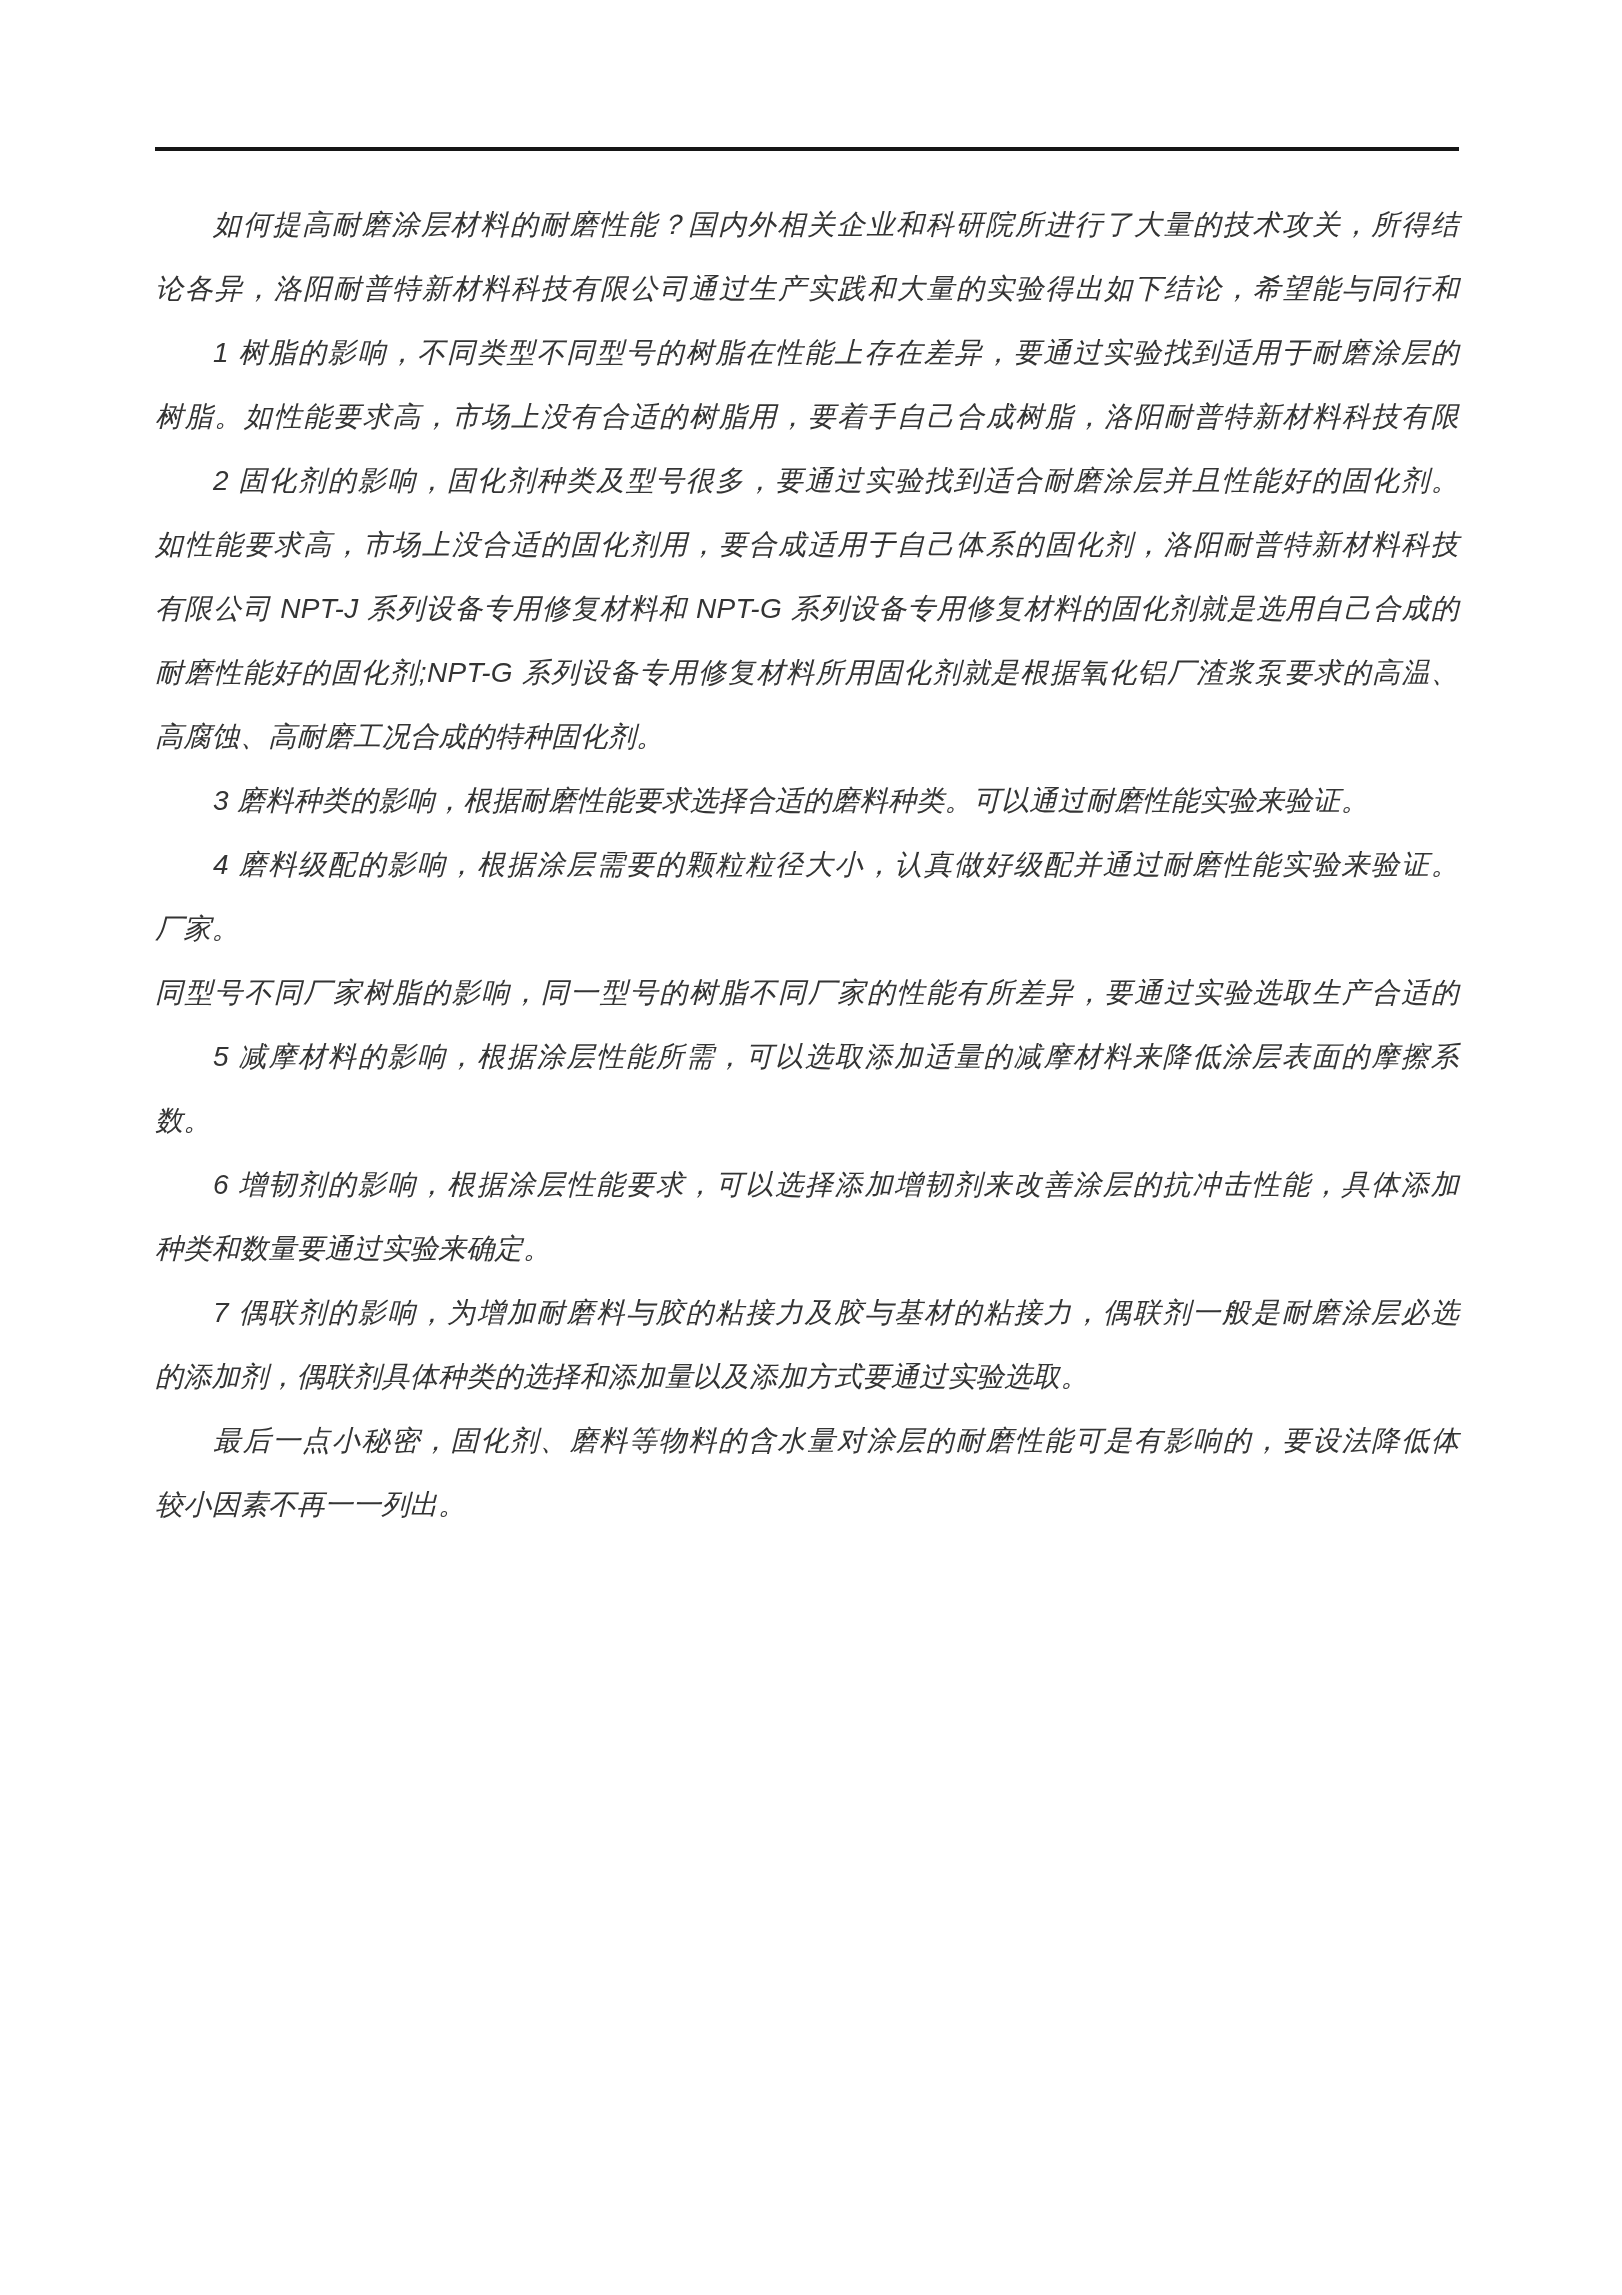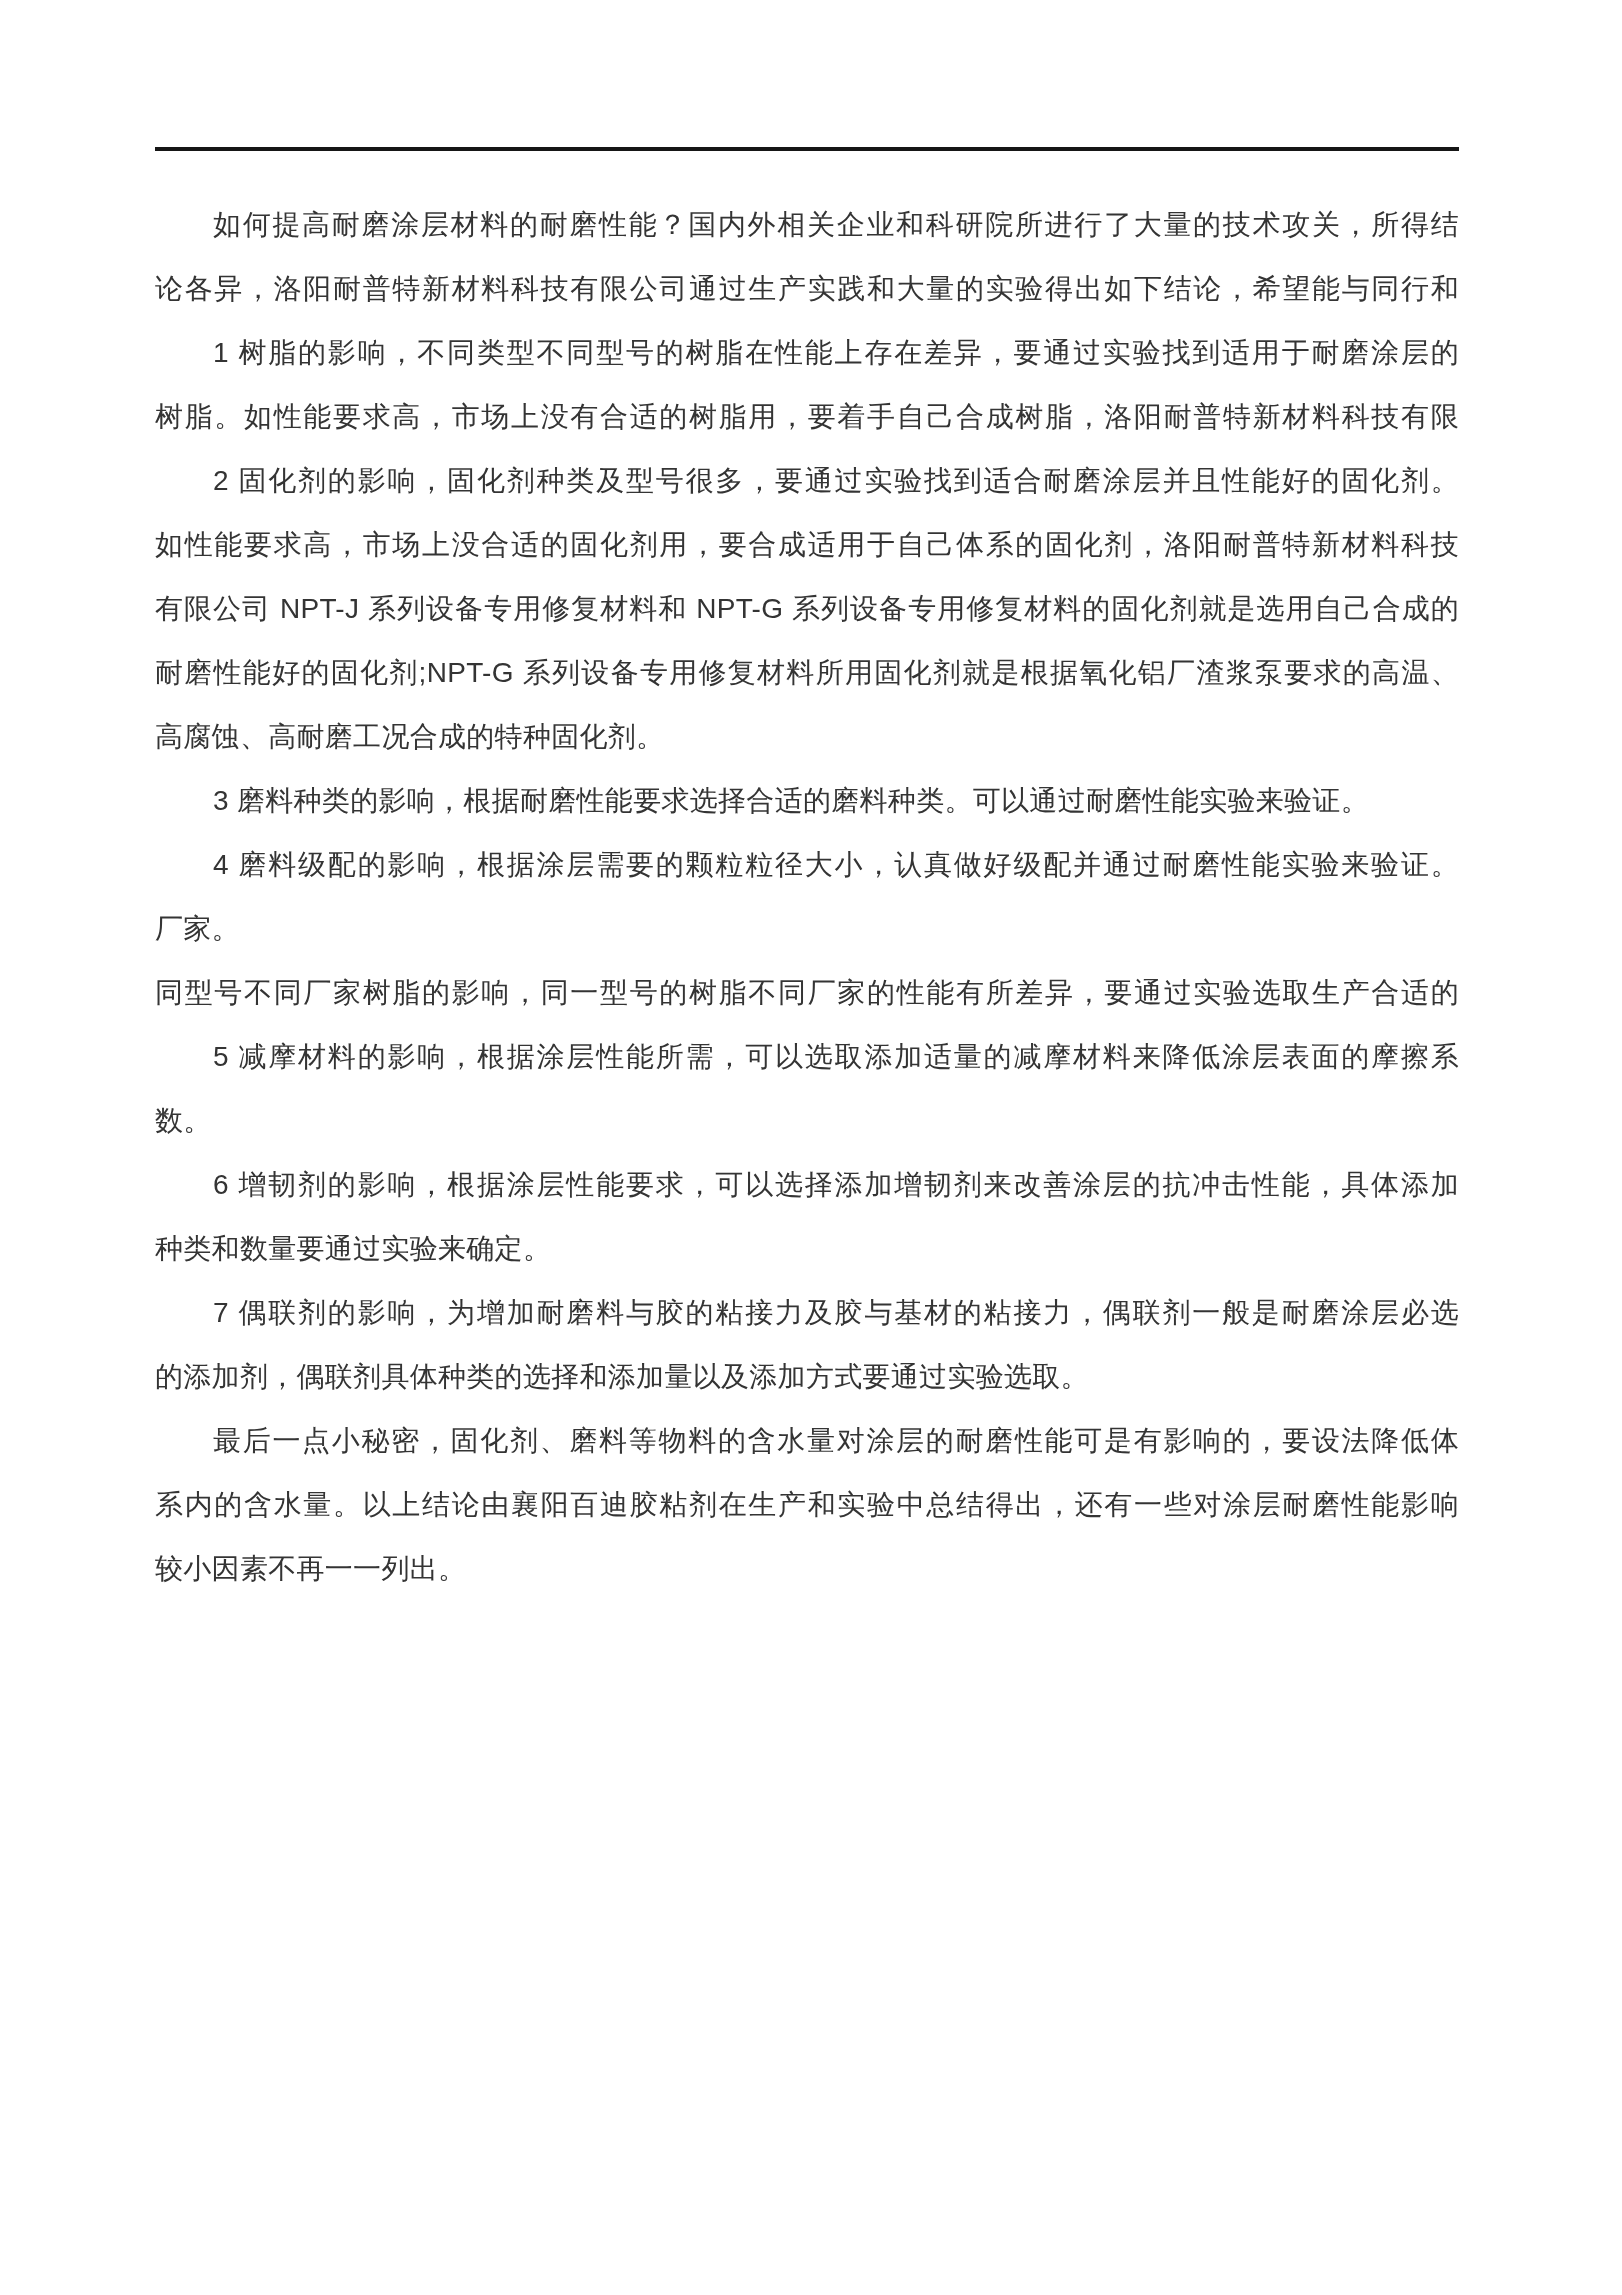--- a/index.html
+++ b/index.html
@@ -13,20 +13,21 @@
     position: relative;
     overflow: hidden;
     font-family: "Liberation Sans", sans-serif;
   }
   .page {
     position: absolute;
     left: 0; top: 0;
     width: 1340px;
     height: 2295px;
     background: #ffffff;
+    font-style: italic;
   }
   .top-rule {
     position: absolute;
     left: 155px;
     top: 147px;
     width: 1304px;
     height: 3.9px;
   }
   .content {
     position: absolute;
@@ -70,17 +71,16 @@
       <div class="line para-start">4 磨料级配的影响，根据涂层需要的颗粒粒径大小，认真做好级配并通过耐磨性能实验来验证。</div>
       <div class="line para-end">厂家。</div>
       <div class="line">同型号不同厂家树脂的影响，同一型号的树脂不同厂家的性能有所差异，要通过实验选取生产合适的</div>
       <div class="line para-start">5 减摩材料的影响，根据涂层性能所需，可以选取添加适量的减摩材料来降低涂层表面的摩擦系</div>
       <div class="line para-end">数。</div>
       <div class="line para-start">6 增韧剂的影响，根据涂层性能要求，可以选择添加增韧剂来改善涂层的抗冲击性能，具体添加</div>
       <div class="line para-end">种类和数量要通过实验来确定。</div>
       <div class="line para-start">7 偶联剂的影响，为增加耐磨料与胶的粘接力及胶与基材的粘接力，偶联剂一般是耐磨涂层必选</div>
       <div class="line para-end">的添加剂，偶联剂具体种类的选择和添加量以及添加方式要通过实验选取。</div>
       <div class="line para-start">最后一点小秘密，固化剂、磨料等物料的含水量对涂层的耐磨性能可是有影响的，要设法降低体</div>
-      <div class="line">系内的含水量。以上结论由襄阳百迪胶粘剂在生产和实验中总结得出，还有一些对涂层耐磨性能影响</div>
       <div class="line para-end">较小因素不再一一列出。</div>
     </div>
 </div>
 
 
 </body></html>

